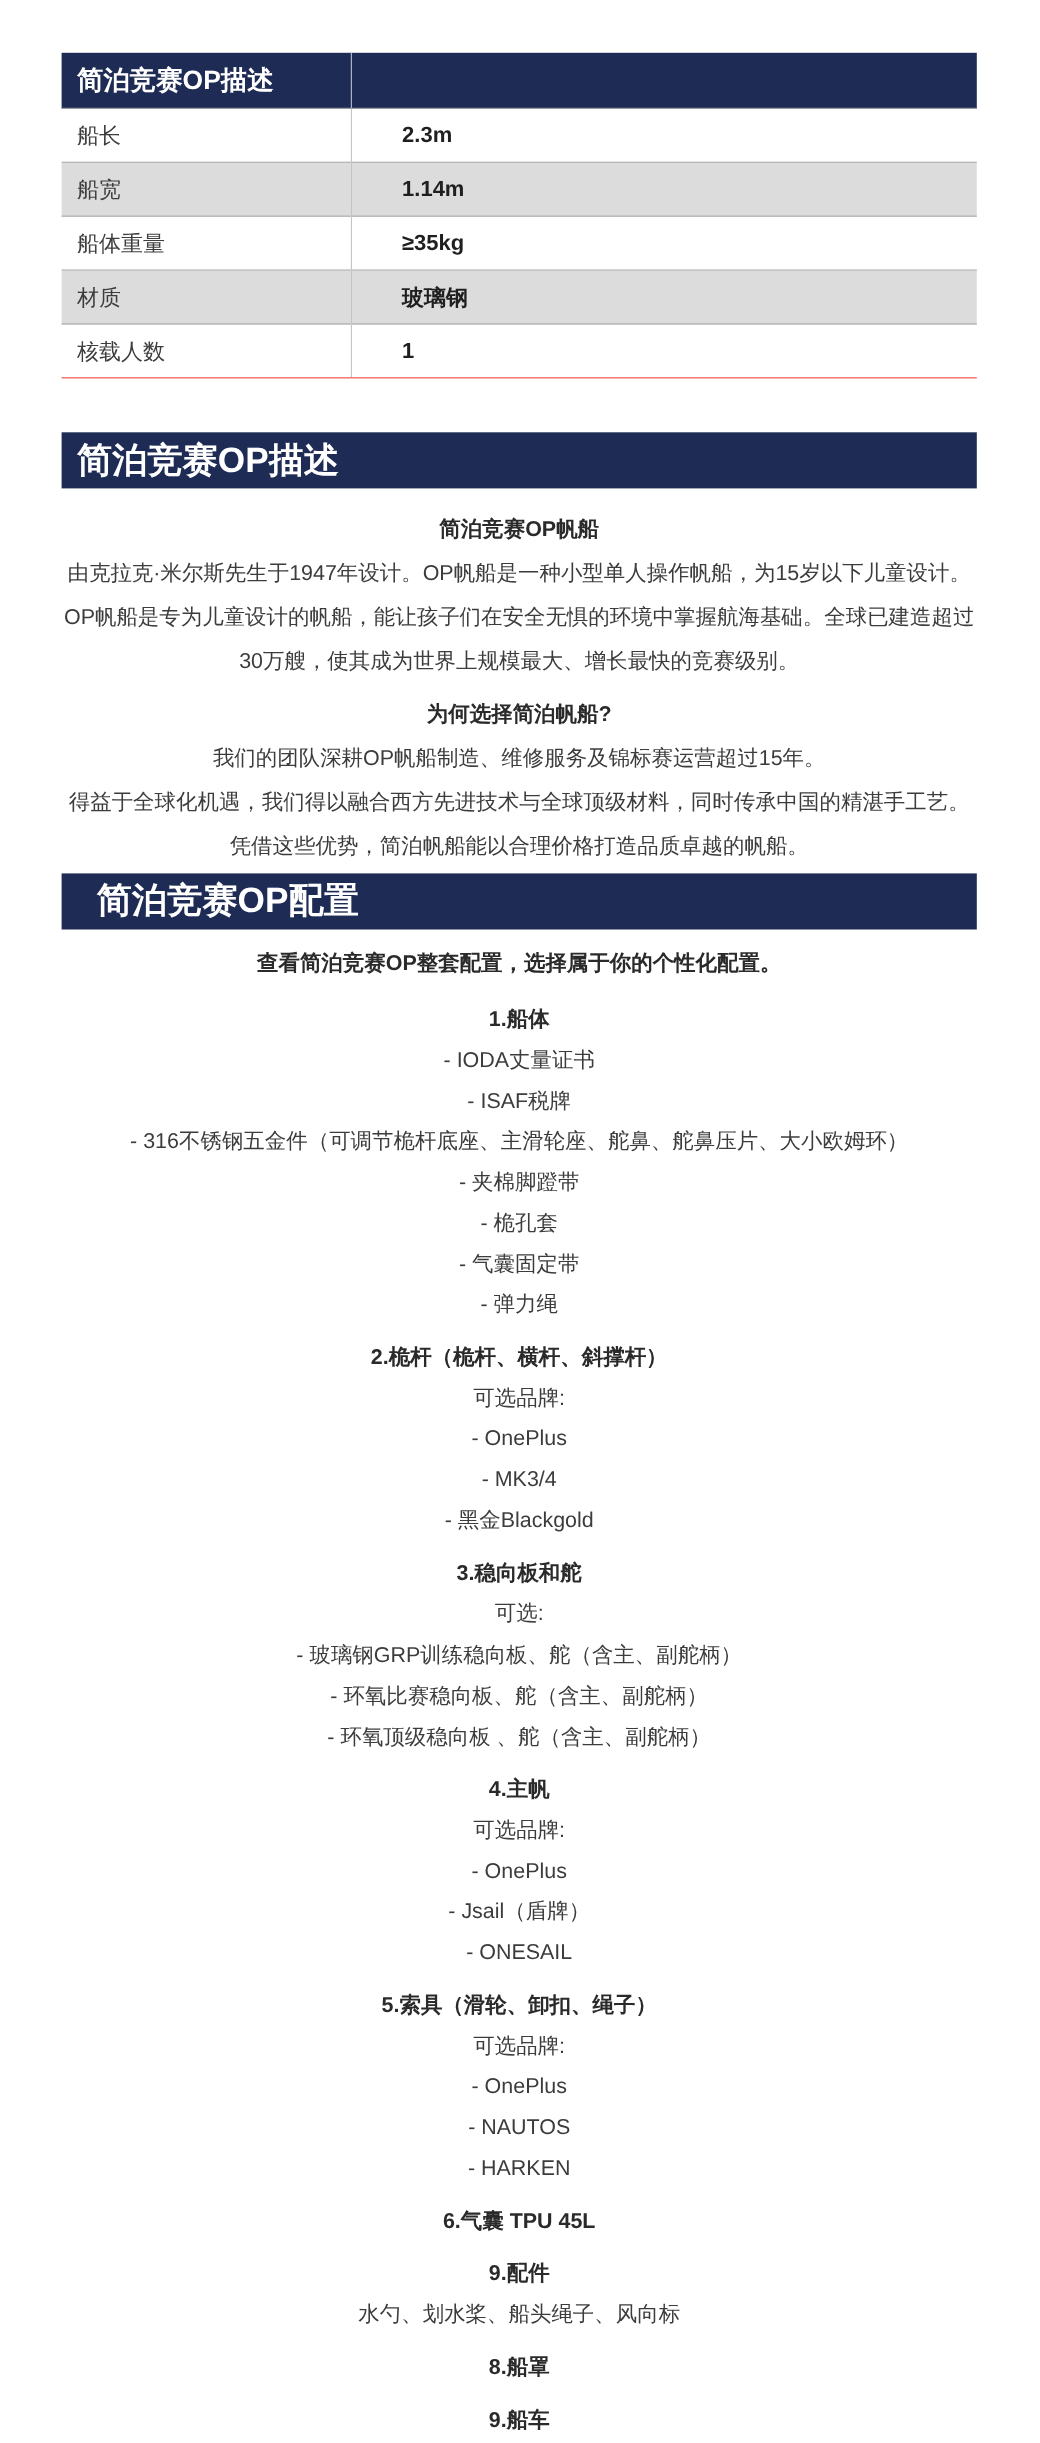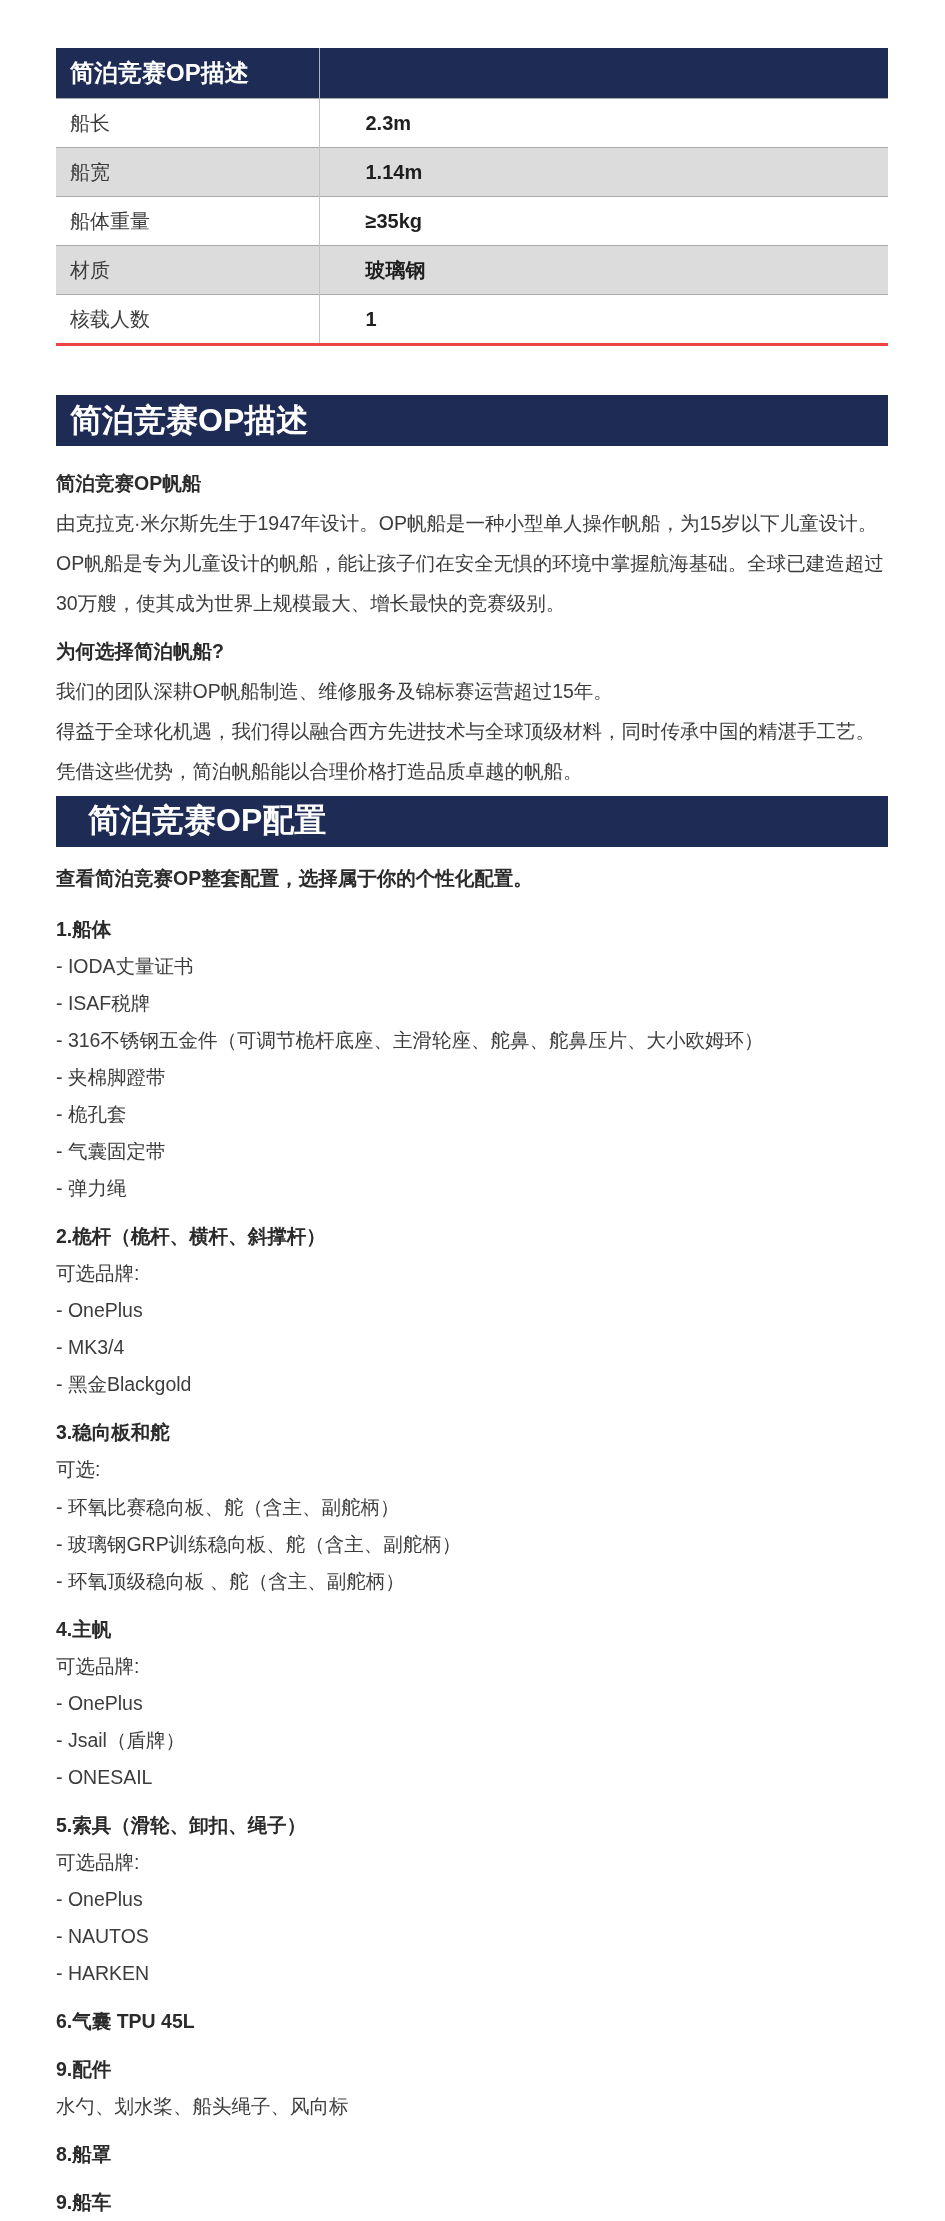--- a/index.html
+++ b/index.html
@@ -39,21 +39,21 @@
   table.spec th:nth-child(2) { border-left: 1px solid #aab1c5; }
   table.spec td {
     height: 48px;
     font-size: 20px;
     padding: 0;
   }
   table.spec td.label { padding-left: 14px; color: #3d3d3d; }
   table.spec td.value { padding-left: 46px; font-weight: 700; color: #1f1f1f; }
   table.spec td:nth-child(2) { border-left: 1px solid #c4c4c4; }
   table.spec tbody tr td { border-top: 1px solid #a8a8a8; margin-top: 48px; }
-  table.spec tbody tr:last-child td { border-bottom: 3px solid #ef4444; }
+  table.spec tbody tr:last-child td { border-bottom: 1px solid #ef4444; }
   table.spec tbody tr:nth-child(even) { background: #dcdcdc; }
 
   
   .section-bar {
     height: 51px;
     background: #1e2b55;
     color: #ffffff;
     font-size: 32px;
     font-weight: 700;
     display: flex;
@@ -65,20 +65,21 @@
   .section-bar.second { margin-top: 4px; padding-left: 32px; }
 
   
   .desc { padding-top: 10px; }
   .config { padding-top: 13px; padding-bottom: 1px; }
 
   .desc p, .config p {
     margin: 0;
     font-size: 19.5px;
     color: #3c3c3c;
+    text-align: center;
   }
   .desc p { line-height: 2.05; }
   .config p { line-height: 1.9; }
 
   p.h { font-weight: 700; color: #2a2a2a; }
   .desc p.h { margin-top: 8px; }
   .config p.h { margin-top: 11px; }
   .config p.intro { margin-top: 0; margin-bottom: 14px; }
 </style>
 </head>
@@ -145,22 +146,22 @@
       <p class="t">- 桅孔套</p>
       <p class="t">- 气囊固定带</p>
       <p class="t">- 弹力绳</p>
       <p class="h">2.桅杆（桅杆、横杆、斜撑杆）</p>
       <p class="t">可选品牌:</p>
       <p class="t">- OnePlus</p>
       <p class="t">- MK3/4</p>
       <p class="t">- 黑金Blackgold</p>
       <p class="h">3.稳向板和舵</p>
       <p class="t">可选:</p>
+      <p class="t">- 玻璃钢GRP训练稳向板、舵（含主、副舵柄）</p>
       <p class="t">- 环氧比赛稳向板、舵（含主、副舵柄）</p>
-      <p class="t">- 玻璃钢GRP训练稳向板、舵（含主、副舵柄）</p>
       <p class="t">- 环氧顶级稳向板 、舵（含主、副舵柄）</p>
       <p class="h">4.主帆</p>
       <p class="t">可选品牌:</p>
       <p class="t">- OnePlus</p>
       <p class="t">- Jsail（盾牌）</p>
       <p class="t">- ONESAIL</p>
       <p class="h">5.索具（滑轮、卸扣、绳子）</p>
       <p class="t">可选品牌:</p>
       <p class="t">- OnePlus</p>
       <p class="t">- NAUTOS</p>

